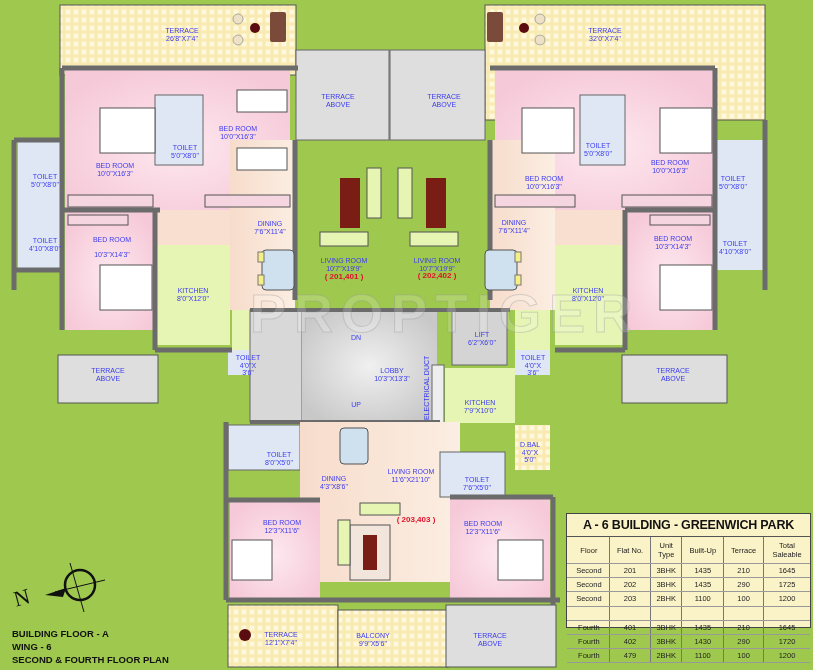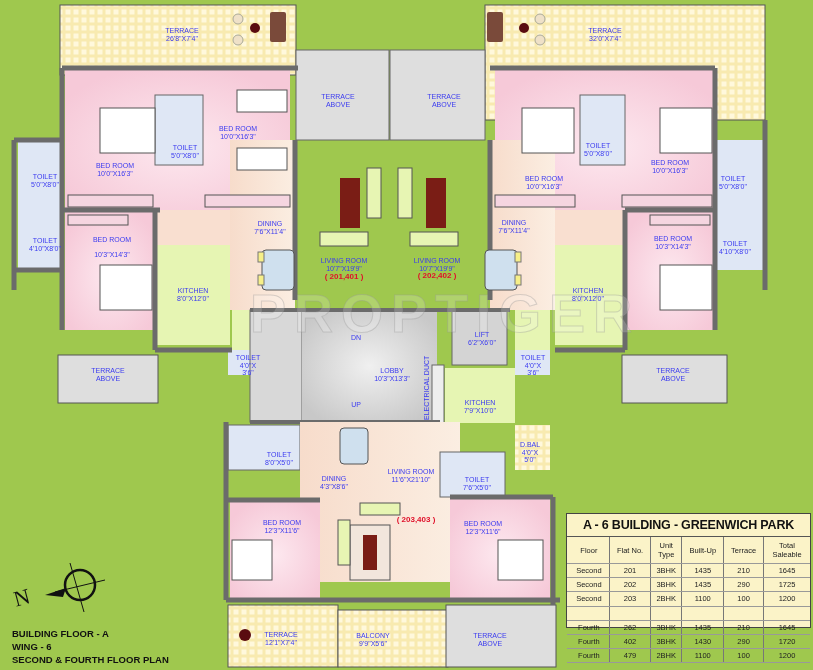--- a/index.html
+++ b/index.html
@@ -261,21 +261,21 @@
     <tr>
           <td></td>
           <td></td>
           <td></td>
           <td></td>
           <td></td>
           <td></td>
         </tr>
     <tr>
           <td>Fourth</td>
-          <td>262</td>
+          <td>401</td>
           <td>3BHK</td>
           <td>1435</td>
           <td>210</td>
           <td>1645</td>
         </tr>
     <tr>
           <td>Fourth</td>
           <td>402</td>
           <td>3BHK</td>
           <td>1430</td>

